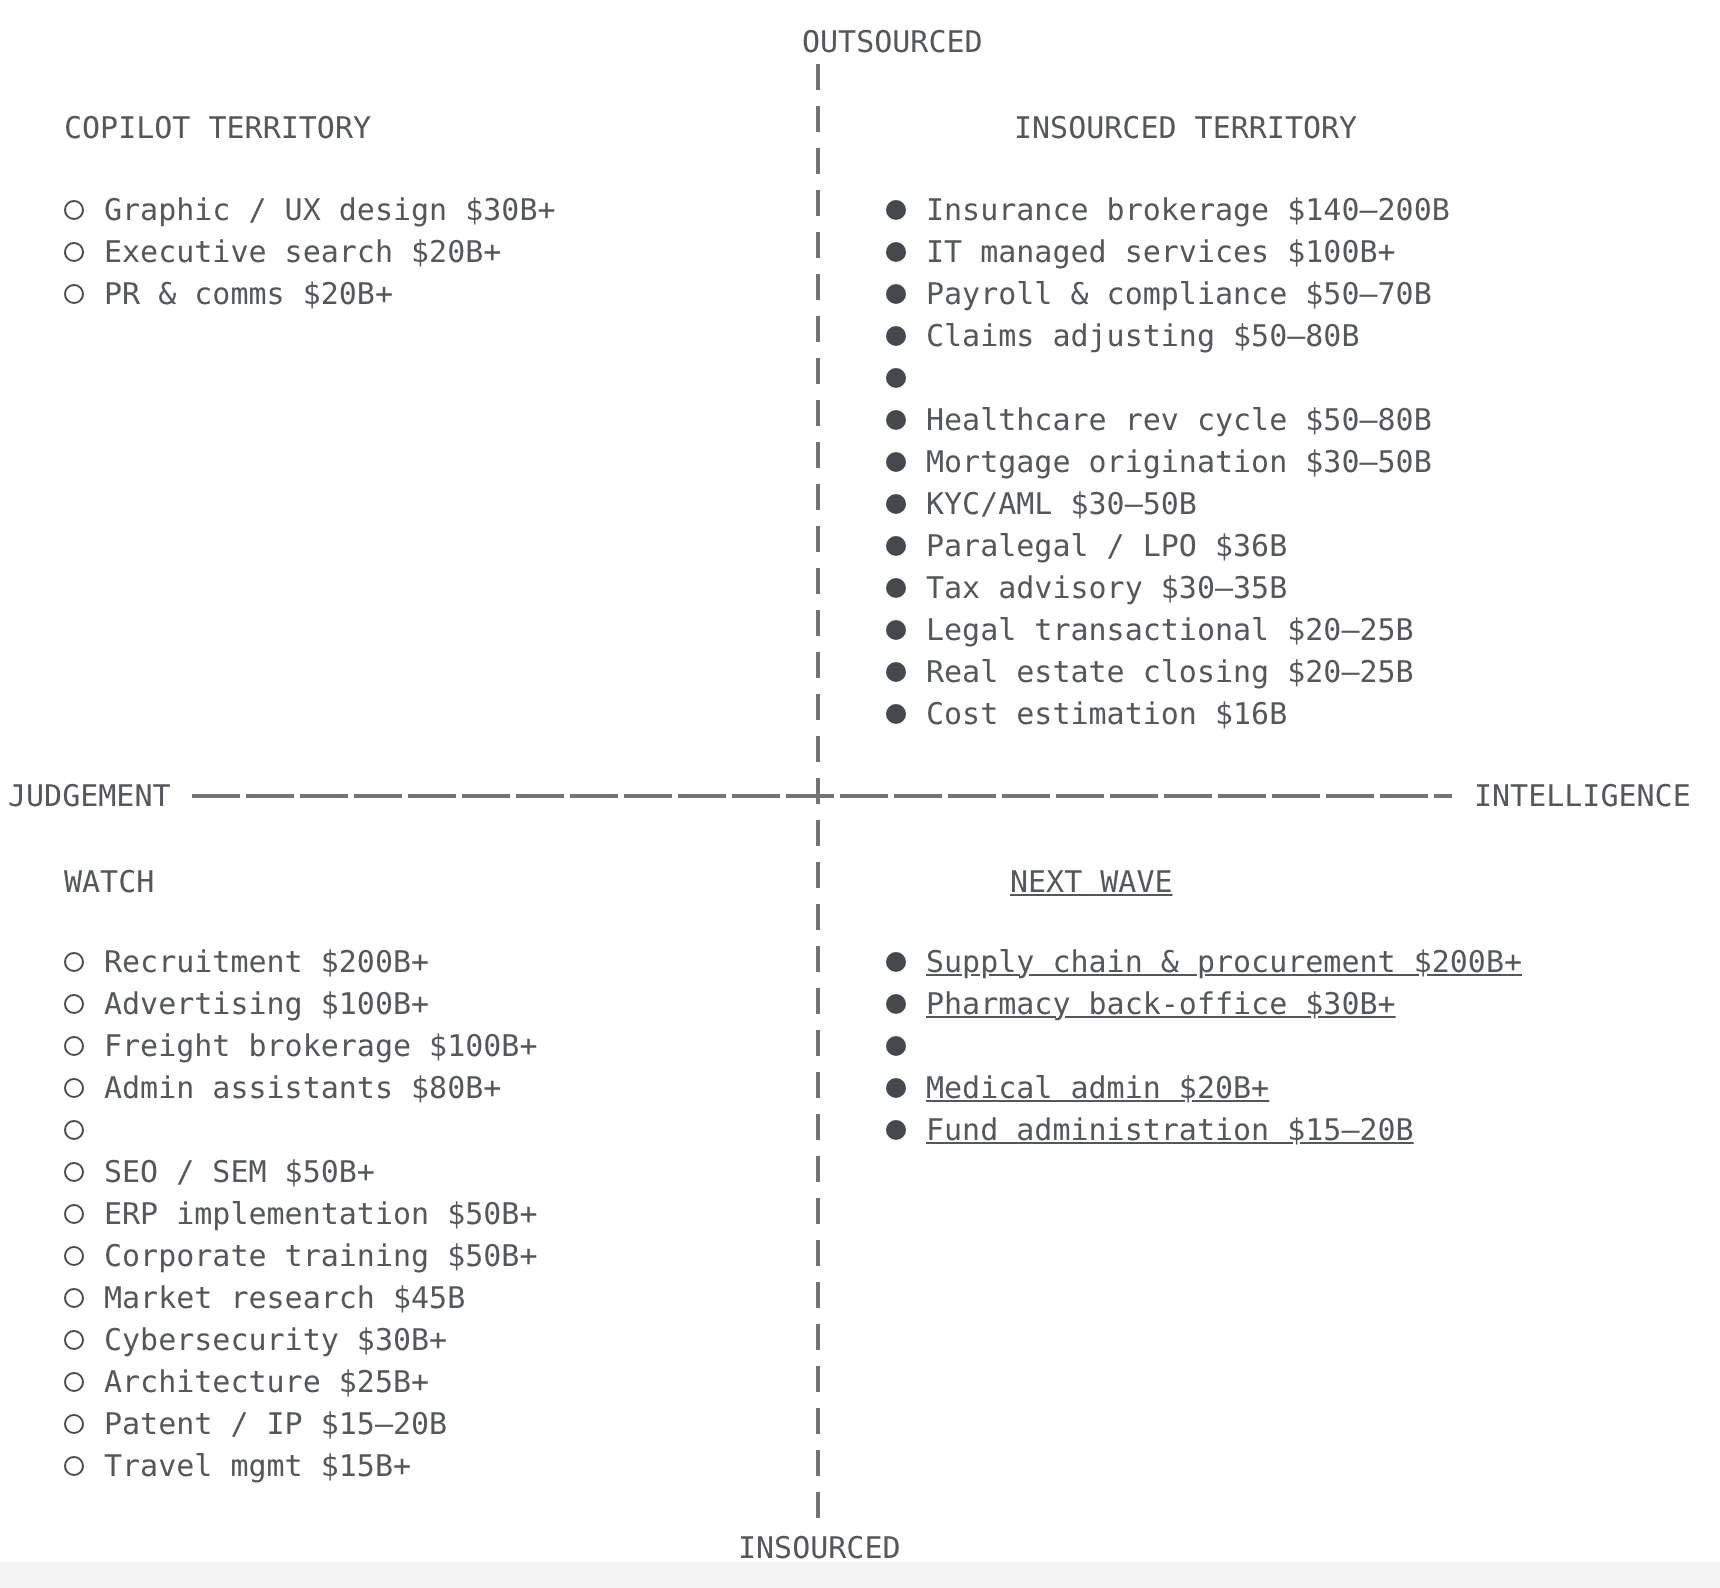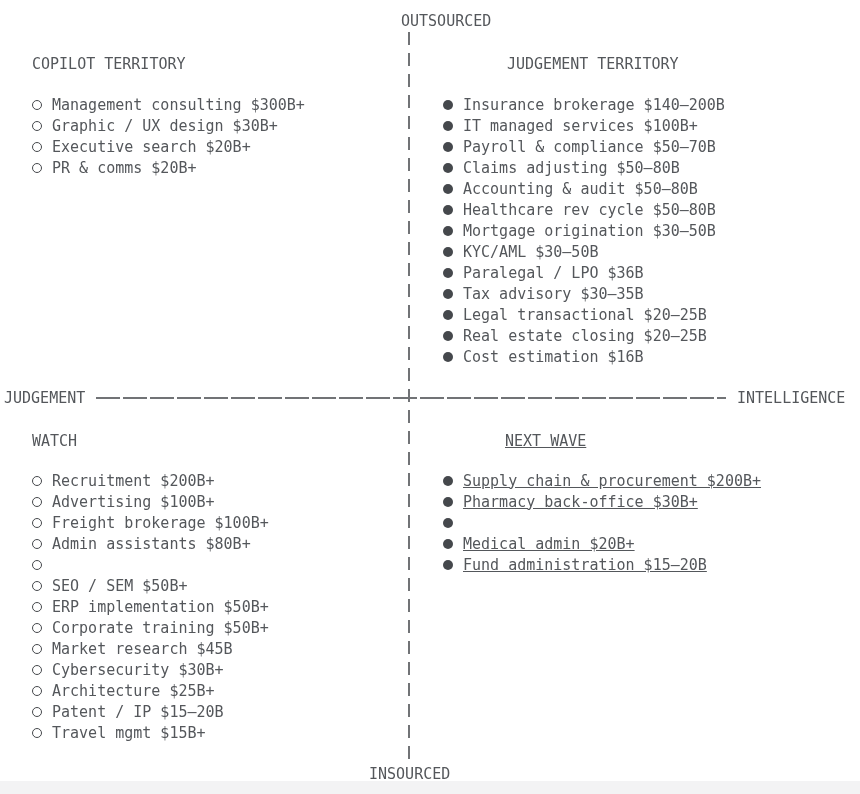--- a/index.html
+++ b/index.html
@@ -76,30 +76,26 @@
 
   <div class="axis-label axis-top">OUTSOURCED</div>
   <div class="axis-label axis-bottom">INSOURCED</div>
   <div class="axis-label axis-left">JUDGEMENT</div>
   <div class="axis-label axis-right">INTELLIGENCE</div>
 
   <div class="vline"></div>
   <div class="hline"></div>
 
   <div class="q-title t-copilot">COPILOT TERRITORY</div>
-  <div class="q-title t-autopilot">JUDGEMENT TERRITORY</div>
+  <div class="q-title t-autopilot">INSOURCED TERRITORY</div>
   <div class="q-title t-watch">WATCH</div>
   <div class="q-title t-nextwave">NEXT WAVE</div>
 
   <div class="list open l-copilot">
 
-      <div class="row">
-        <span class="bullet"></span>
-        <span class="label">Management consulting $300B+</span>
-      </div>
 
       <div class="row">
         <span class="bullet"></span>
         <span class="label">Graphic / UX design $30B+</span>
       </div>
 
       <div class="row">
         <span class="bullet"></span>
         <span class="label">Executive search $20B+</span>
       </div>
@@ -127,21 +123,20 @@
         <span class="label">Payroll &amp; compliance $50–70B</span>
       </div>
 
       <div class="row">
         <span class="bullet"></span>
         <span class="label">Claims adjusting $50–80B</span>
       </div>
 
       <div class="row">
         <span class="bullet"></span>
-        <span class="label">Accounting &amp; audit $50–80B</span>
       </div>
 
       <div class="row">
         <span class="bullet"></span>
         <span class="label">Healthcare rev cycle $50–80B</span>
       </div>
 
       <div class="row">
         <span class="bullet"></span>
         <span class="label">Mortgage origination $30–50B</span>

